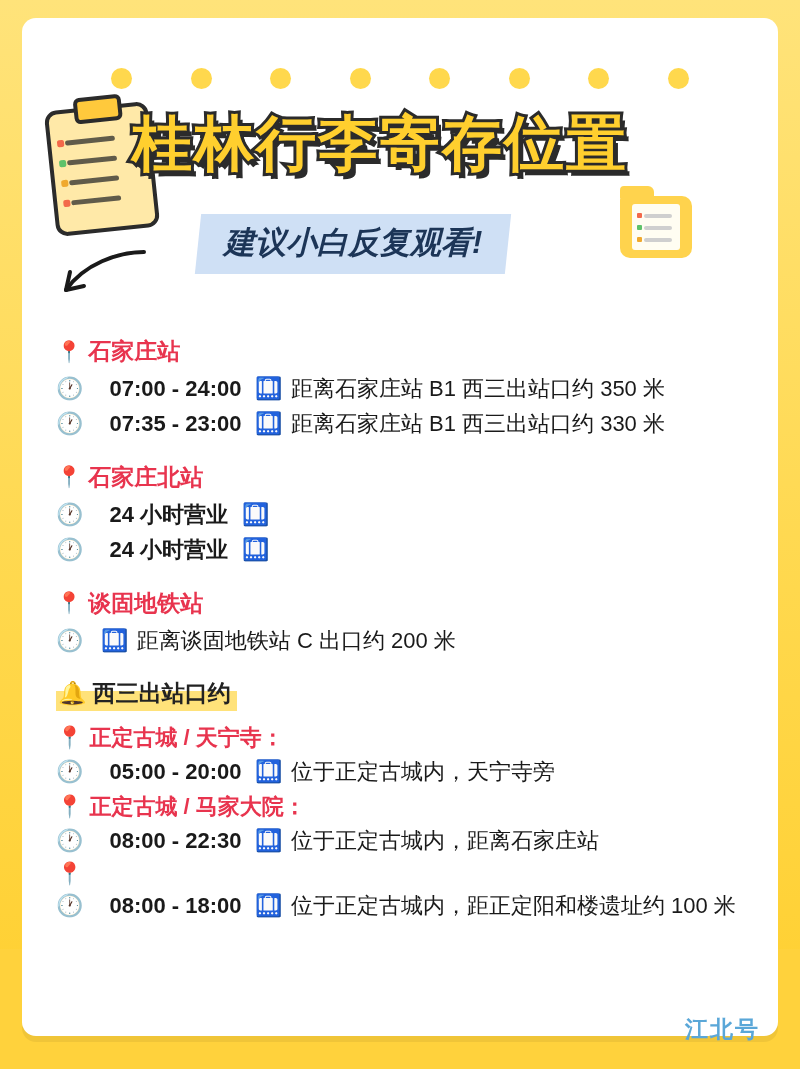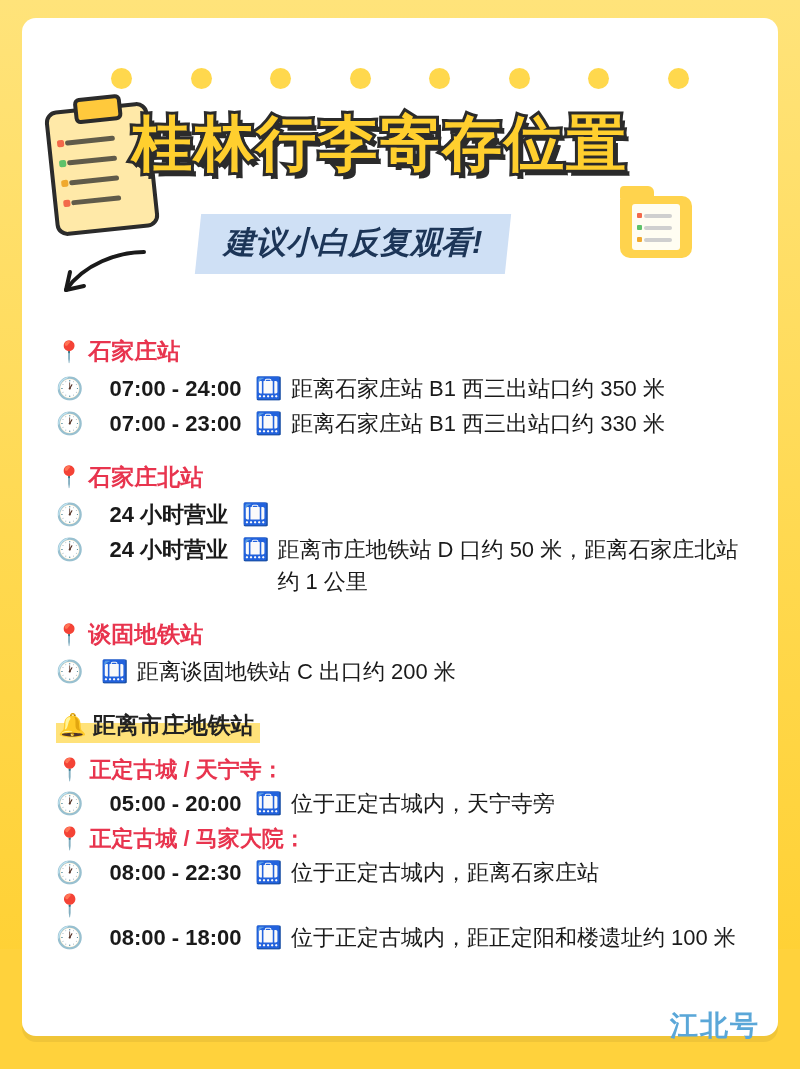--- a/index.html
+++ b/index.html
@@ -245,21 +245,21 @@
   .row .clock { margin-right: 4px; }
   .row .time { font-weight: bold; white-space: nowrap; margin-left: 22px; }
   .row .bag { margin: 0 8px 0 14px; }
   .row .desc { flex: 1; min-width: 0; }
 
   
   .watermark {
     position: absolute;
     right: 40px;
     bottom: 24px;
-    font-size: 28px;
+    font-size: 23px;
     color: #5aa7d8;
     font-weight: bold;
     letter-spacing: 2px;
   }
 </style>
 </head>
 <body>
 
 <div class="bg-wrap">
   <div class="bg-stripe"></div>
@@ -326,60 +326,59 @@
         <span>石家庄站</span>
       </div>
       <div class="row">
         <span class="clock">🕐</span>
         <span class="time">07:00 - 24:00</span>
         <span class="bag">🛄</span>
         <span class="desc">距离石家庄站 B1 西三出站口约 350 米</span>
       </div>
       <div class="row">
         <span class="clock">🕐</span>
-        <span class="time">07:00 - 23:00</span>
+        <span class="time">07:35 - 23:00</span>
         <span class="bag">🛄</span>
         <span class="desc">距离石家庄站 B1 西三出站口约 330 米</span>
       </div>
     </div>
 
     <div class="group">
       <div class="station">
         <span class="pin">📍</span>
         <span>石家庄北站</span>
       </div>
       <div class="row">
         <span class="clock">🕐</span>
         <span class="time">24 小时营业</span>
         <span class="bag">🛄</span>
       </div>
       <div class="row">
         <span class="clock">🕐</span>
         <span class="time">24 小时营业</span>
         <span class="bag">🛄</span>
-        <span class="desc">距离市庄地铁站 D 口约 50 米，距离石家庄北站约 1 公里</span>
       </div>
     </div>
 
     <div class="group">
       <div class="station">
         <span class="pin">📍</span>
         <span>谈固地铁站</span>
       </div>
       <div class="row">
         <span class="clock">🕐</span>
         <span class="bag">🛄</span>
         <span class="desc">距离谈固地铁站 C 出口约 200 米</span>
       </div>
     </div>
 
     <div class="group tight">
       <div class="area-head">
         <span>🔔</span>
-        <span>距离市庄地铁站</span>
+        <span>西三出站口约</span>
       </div>
 
       <div>
         <div class="sub-station">
           <span class="pin">📍</span>
           <span>正定古城 / 天宁寺：</span>
         </div>
         <div class="row">
           <span class="clock">🕐</span>
           <span class="time">05:00 - 20:00</span>

